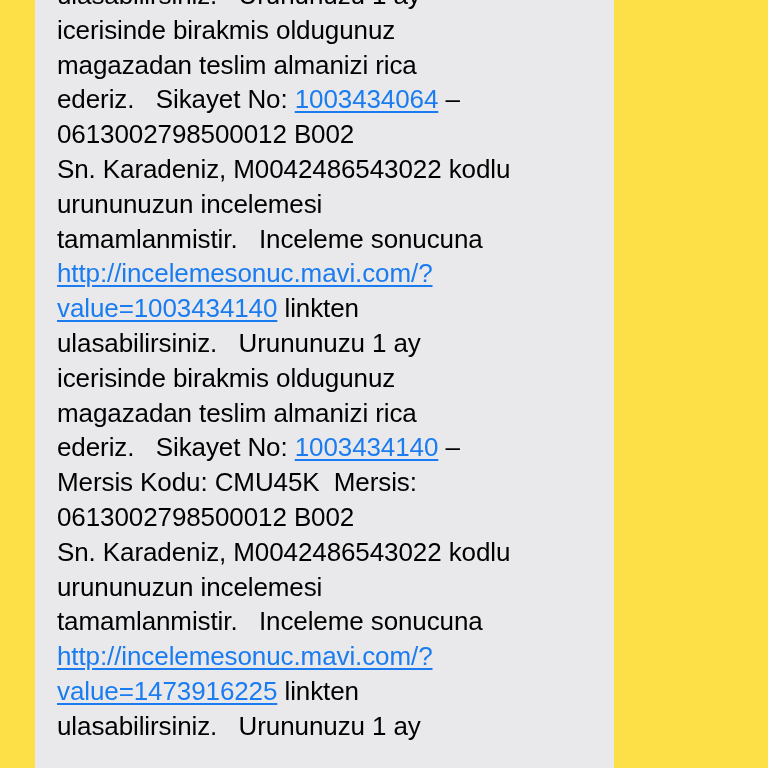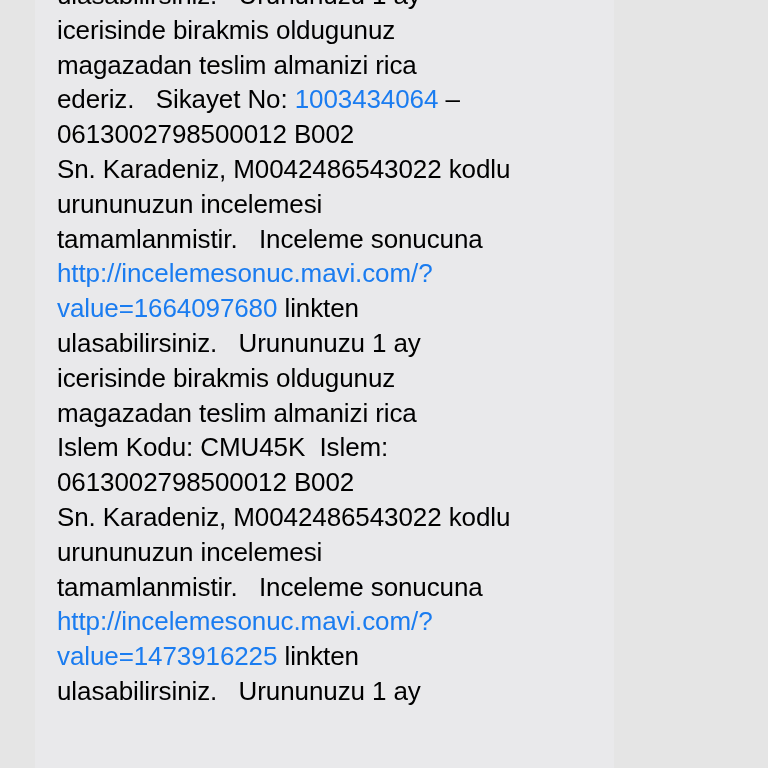--- a/index.html
+++ b/index.html
@@ -7,21 +7,21 @@
       padding: 0;
       width: 768px;
       height: 768px;
       overflow: hidden;
       background: #ffffff;
     }
     .screen {
       position: relative;
       width: 768px;
       height: 768px;
-      background: #e5e5e5;
+      background: #fde047;
       overflow: hidden;
     }
     .bubble {
       position: absolute;
       left: 35px;
       top: -40px;
       width: 579px;
       height: 860px;
       background: #e9e9eb;
     }
@@ -36,45 +36,47 @@
       color: #000000;
       letter-spacing: -0.1px;
     }
     .line {
       display: block;
       white-space: pre;
       height: 34.8px;
     }
     .link {
       color: #1a7cf0;
+      text-decoration: underline;
       text-decoration-thickness: 1.5px;
       text-underline-offset: 3px;
       cursor: pointer;
     }
   </style>
 </head>
 <body>
 
 <div class="screen">
   <div class="bubble"></div>
   <div class="msg" id="msg">
       <span class="line"><span>ulasabilirsiniz.   Urununuzu 1 ay</span></span>
       <span class="line"><span>icerisinde birakmis oldugunuz</span></span>
       <span class="line"><span>magazadan teslim almanizi rica</span></span>
       <span class="line"><span>ederiz.   Sikayet No: </span><span class="link">1003434064</span><span> –</span></span>
       <span class="line"><span>0613002798500012 B002</span></span>
       <span class="line"><span>Sn. Karadeniz, M0042486543022 kodlu</span></span>
       <span class="line"><span>urununuzun incelemesi</span></span>
       <span class="line"><span>tamamlanmistir.   Inceleme sonucuna</span></span>
       <span class="line"><span class="link">http://incelemesonuc.mavi.com/?</span></span>
-      <span class="line"><span class="link">value=1664097680</span><span> linkten</span></span>
+      <span class="line"><span class="link">value=1003434140</span><span> linkten</span></span>
       <span class="line"><span>ulasabilirsiniz.   Urununuzu 1 ay</span></span>
       <span class="line"><span>icerisinde birakmis oldugunuz</span></span>
       <span class="line"><span>magazadan teslim almanizi rica</span></span>
-      <span class="line"><span>Islem Kodu: CMU45K  Islem:</span></span>
+      <span class="line"><span>ederiz.   Sikayet No: </span><span class="link">1003434140</span><span> –</span></span>
+      <span class="line"><span>Mersis Kodu: CMU45K  Mersis:</span></span>
       <span class="line"><span>0613002798500012 B002</span></span>
       <span class="line"><span>Sn. Karadeniz, M0042486543022 kodlu</span></span>
       <span class="line"><span>urununuzun incelemesi</span></span>
       <span class="line"><span>tamamlanmistir.   Inceleme sonucuna</span></span>
       <span class="line"><span class="link">http://incelemesonuc.mavi.com/?</span></span>
       <span class="line"><span class="link">value=1473916225</span><span> linkten</span></span>
       <span class="line"><span>ulasabilirsiniz.   Urununuzu 1 ay</span></span>
     </div>
 </div>
 

